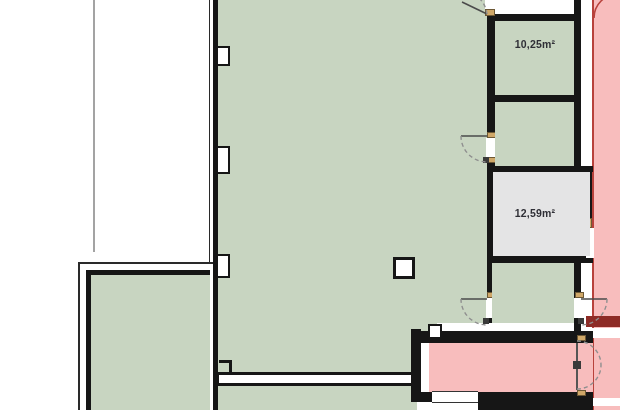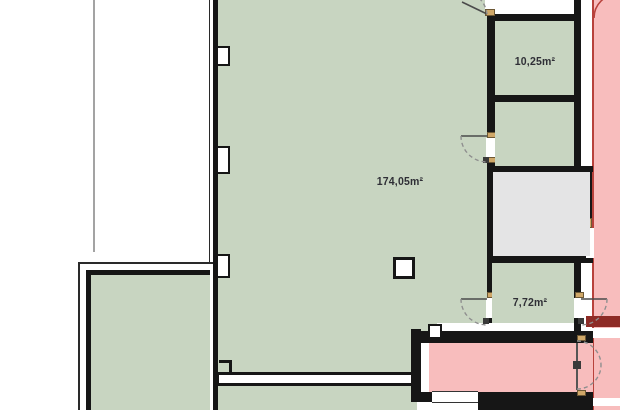--- a/index.html
+++ b/index.html
@@ -35,21 +35,20 @@
   <div class="abs guide" style="left:93px;top:0;width:2px;height:252px;"></div>
   <div class="abs thin" style="left:209px;top:0;width:1px;height:263px;"></div>
   <div class="abs thin" style="left:78px;top:262px;width:136px;height:2px;"></div>
   <div class="abs thin" style="left:78px;top:262px;width:2px;height:148px;"></div>
 
   <div class="abs room" style="left:213px;top:-5px;width:279px;height:380px;border-bottom-width:3px;"></div>
   <div class="abs niche" style="left:216px;top:46px;width:14px;height:20px;"></div>
   <div class="abs niche" style="left:216px;top:146px;width:14px;height:28px;"></div>
   <div class="abs niche" style="left:216px;top:254px;width:14px;height:24px;"></div>
   <div class="abs white" style="left:393px;top:257px;width:22px;height:22px;border:3px solid var(--wall-black,#161616);box-sizing:border-box;"></div>
-  <div class="lbl" style="left:350px;top:176px;">174,05m²</div>
 
   <div class="abs room" style="left:86px;top:270px;width:124px;height:140px;border-right:0;border-bottom:0;"></div>
 
   <div class="abs green" style="left:213px;top:383px;width:204px;height:27px;border:solid var(--wall-black,#161616);border-width:3px 0 0 5px;box-sizing:border-box;"></div>
   <div class="abs wall" style="left:213px;top:375px;width:6px;height:8px;"></div>
   <div class="abs wall" style="left:219px;top:360px;width:13px;height:3px;"></div>
   <div class="abs wall" style="left:229px;top:360px;width:3px;height:15px;"></div>
 
   <div class="abs pink" style="left:594px;top:0;width:26px;height:410px;"></div>
   <div class="abs redline" style="left:592px;top:0;width:2px;height:410px;"></div>
@@ -72,25 +71,25 @@
   <div class="abs wall" style="left:487px;top:256px;width:106px;height:7px;"></div>
   <div class="abs wall" style="left:574px;top:0;width:7px;height:172px;"></div>
   <div class="abs wall" style="left:574px;top:263px;width:7px;height:68px;"></div>
   <div class="abs white" style="left:574px;top:298px;width:7px;height:20px;"></div>
   <div class="abs tan" style="left:575px;top:292px;width:9px;height:6px;"></div>
   <div class="abs wall" style="left:590px;top:166px;width:2px;height:92px;"></div>
   <div class="abs white" style="left:586px;top:228px;width:8px;height:30px;"></div>
   <div class="abs tan" style="left:582px;top:218px;width:10px;height:10px;"></div>
 
   <div class="abs green" style="left:495px;top:21px;width:79px;height:74px;"></div>
-  <div class="lbl" style="left:485px;top:56px;">10,25m²</div>
+  <div class="lbl" style="left:485px;top:39px;">10,25m²</div>
   <div class="abs green" style="left:495px;top:102px;width:79px;height:64px;"></div>
   <div class="abs grayfill" style="left:493px;top:172px;width:97px;height:84px;"></div>
+  <div class="lbl" style="left:485px;top:208px;">12,59m²</div>
   <div class="abs green" style="left:492px;top:263px;width:82px;height:62px;"></div>
-  <div class="lbl" style="left:480px;top:297px;">7,72m²</div>
 
   <div class="abs white" style="left:437px;top:323px;width:137px;height:8px;"></div>
 
   <div class="abs wall" style="left:411px;top:329px;width:10px;height:73px;"></div>
   <div class="abs wall" style="left:419px;top:331px;width:14px;height:13px;"></div>
   <div class="abs wall" style="left:421px;top:331px;width:172px;height:12px;"></div>
   <div class="abs niche" style="left:428px;top:324px;width:14px;height:15px;"></div>
   <div class="abs white" style="left:421px;top:343px;width:8px;height:49px;"></div>
   <div class="abs pink" style="left:429px;top:343px;width:164px;height:49px;"></div>
   <div class="abs wall" style="left:417px;top:392px;width:176px;height:10px;"></div>

